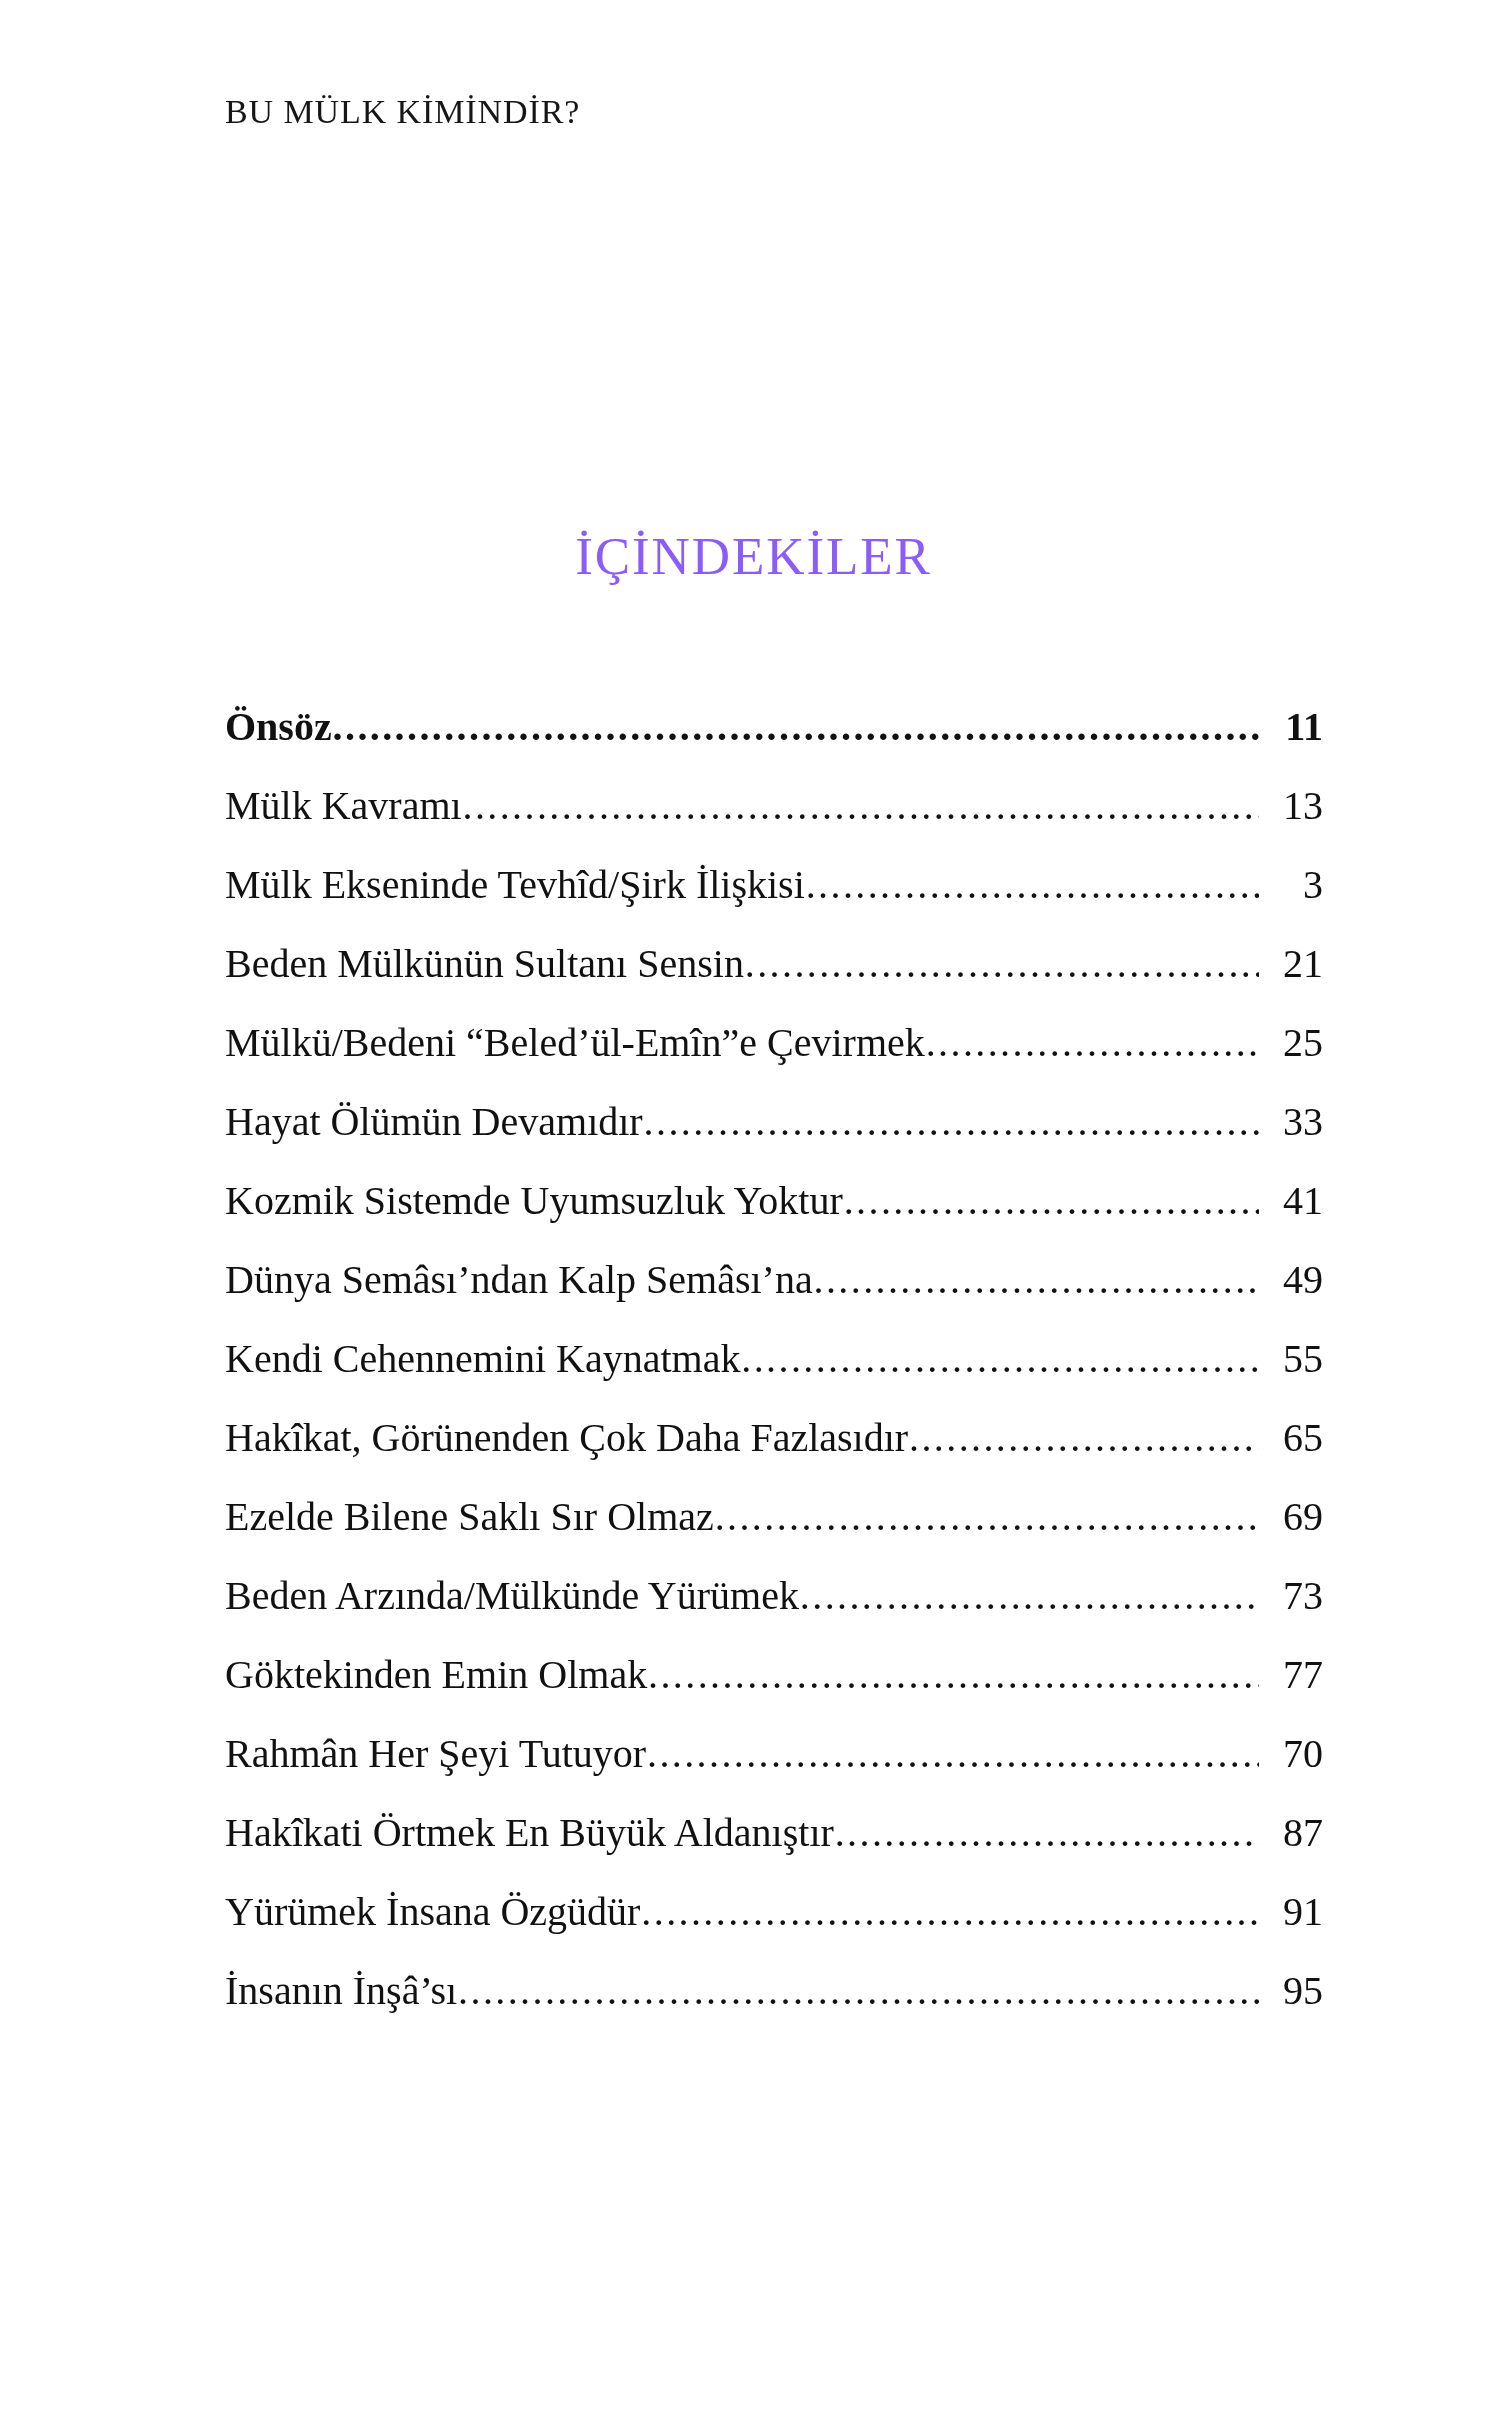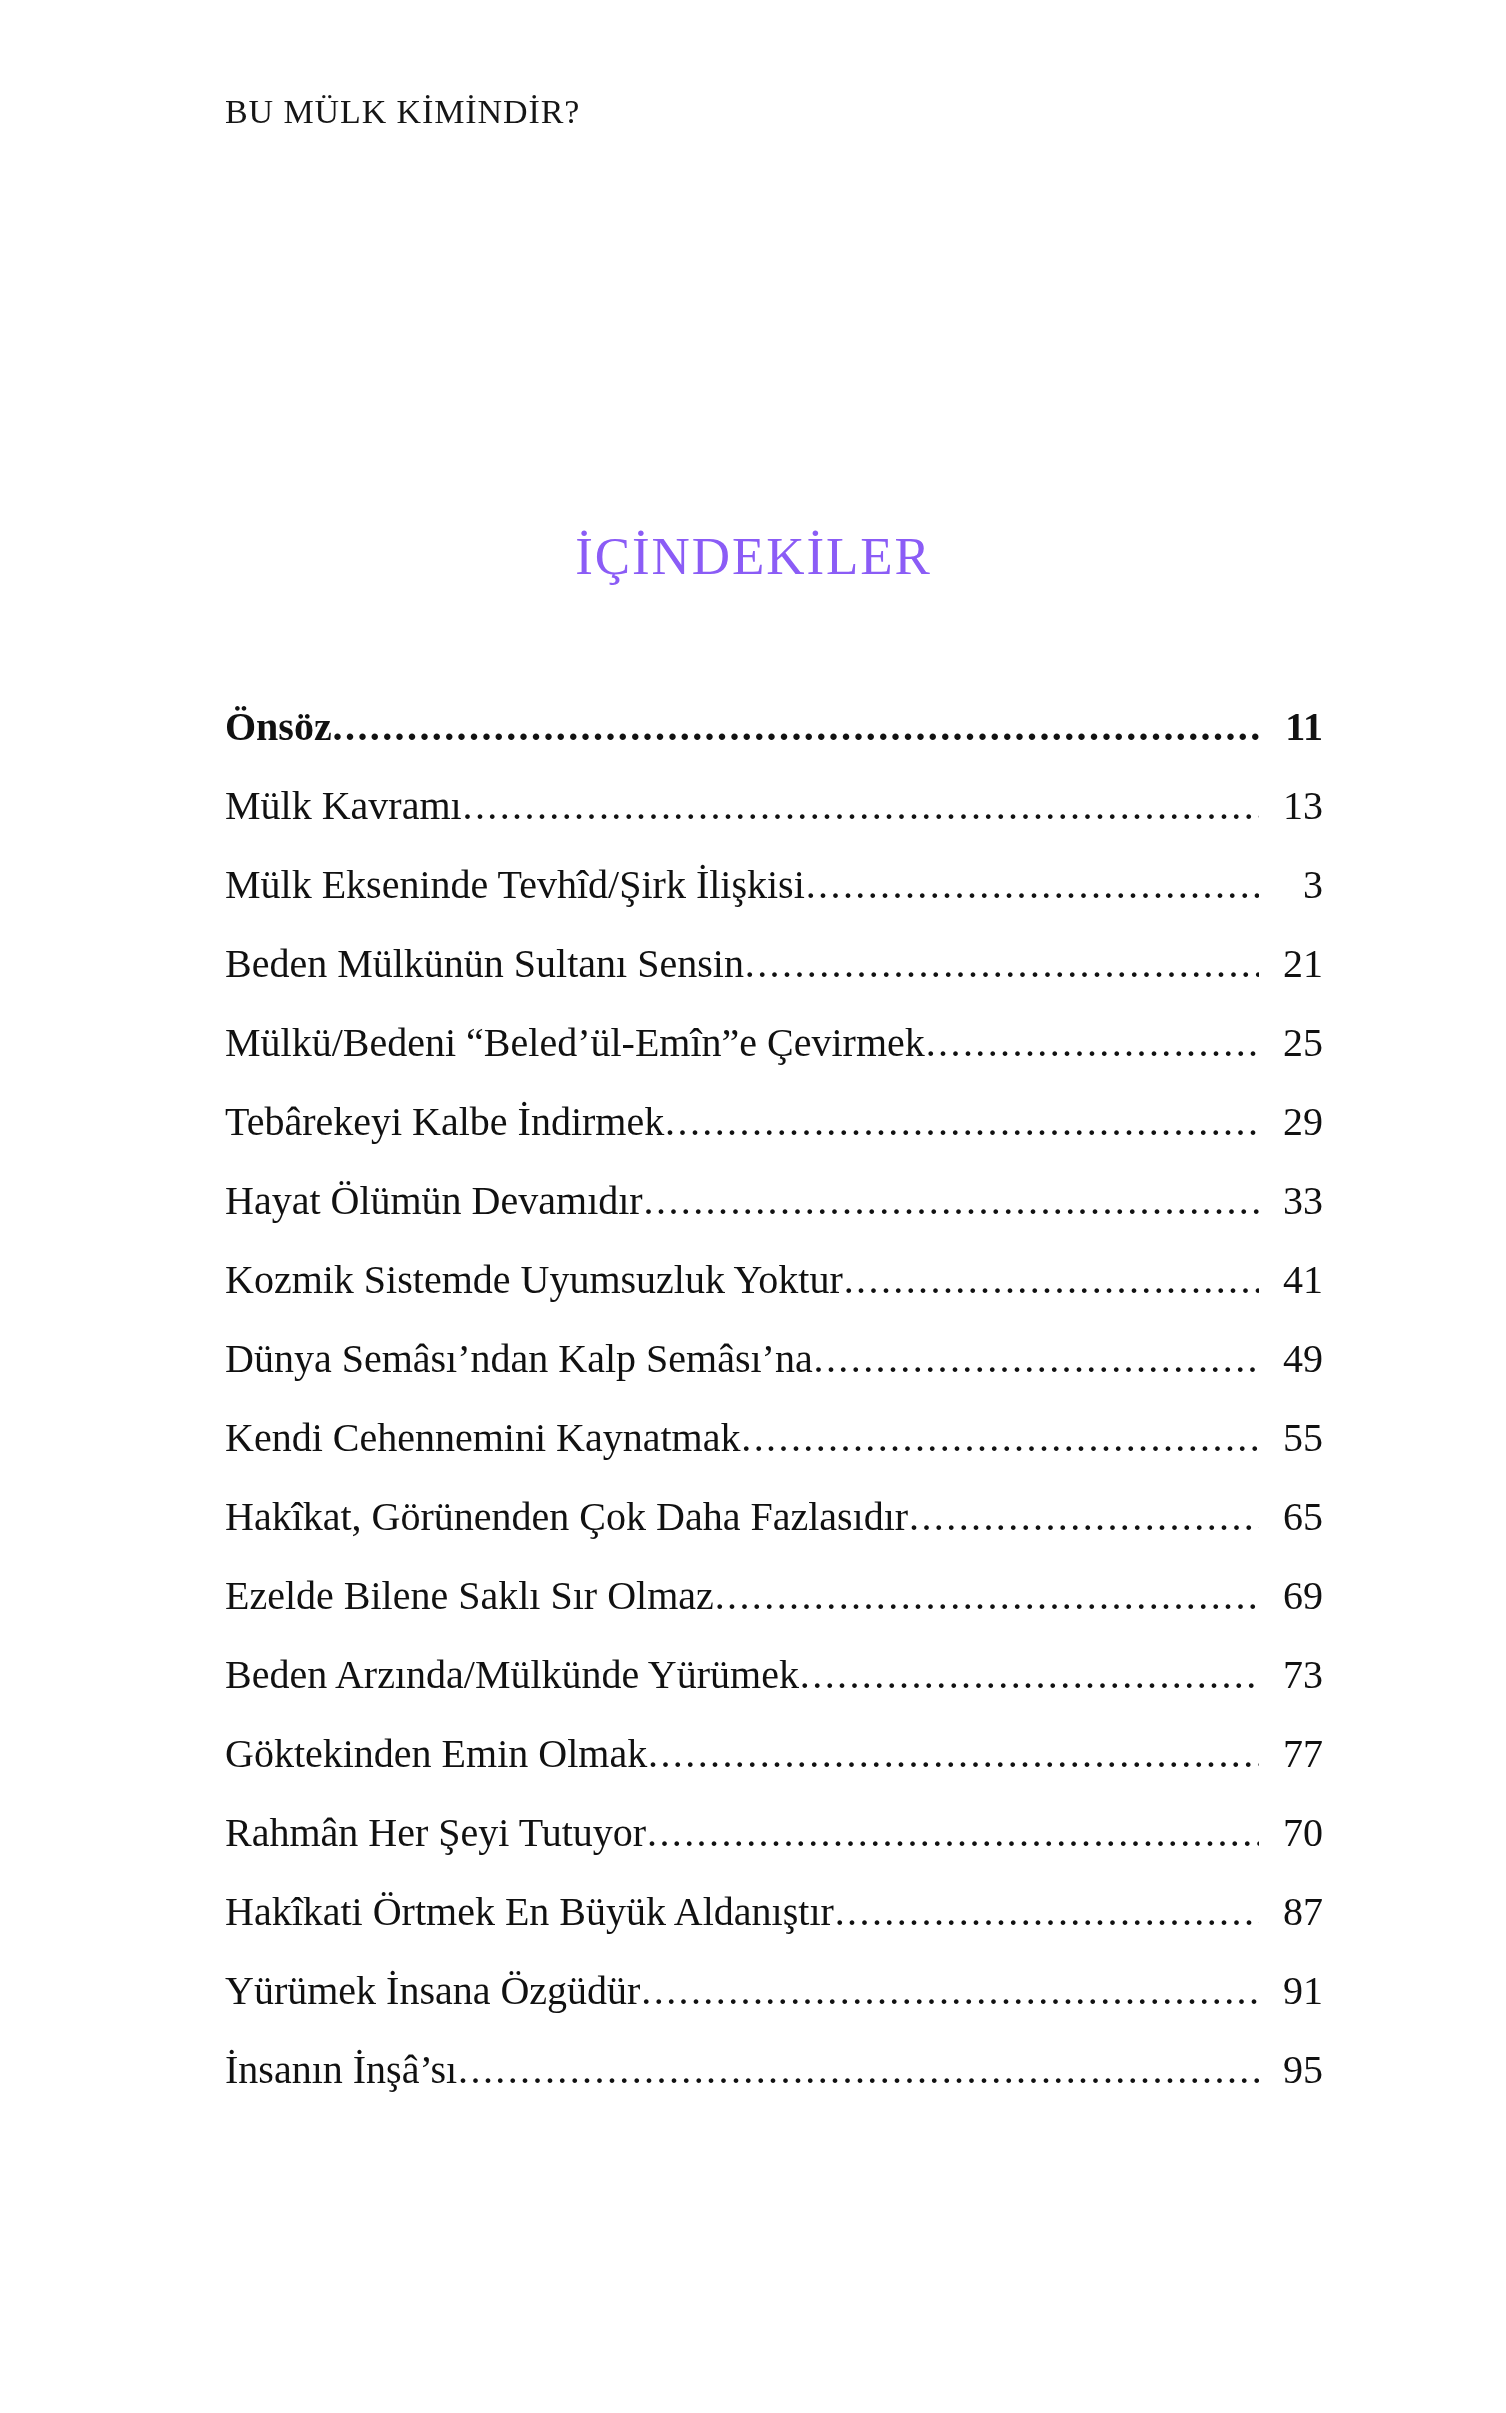--- a/index.html
+++ b/index.html
@@ -110,25 +110,20 @@
     <span class="toc-dots" aria-hidden="true"></span>
     <span class="toc-page">21</span>
   </div>
 
   <div class="toc-row">
     <span class="toc-label">Mülkü/Bedeni “Beled’ül-Emîn”e Çevirmek</span>
     <span class="toc-dots" aria-hidden="true"></span>
     <span class="toc-page">25</span>
   </div>
 
-  <div class="toc-row">
-    <span class="toc-label">Tebârekeyi Kalbe İndirmek</span>
-    <span class="toc-dots" aria-hidden="true"></span>
-    <span class="toc-page">29</span>
-  </div>
 
   <div class="toc-row">
     <span class="toc-label">Hayat Ölümün Devamıdır</span>
     <span class="toc-dots" aria-hidden="true"></span>
     <span class="toc-page">33</span>
   </div>
 
   <div class="toc-row">
     <span class="toc-label">Kozmik Sistemde Uyumsuzluk Yoktur</span>
     <span class="toc-dots" aria-hidden="true"></span>

